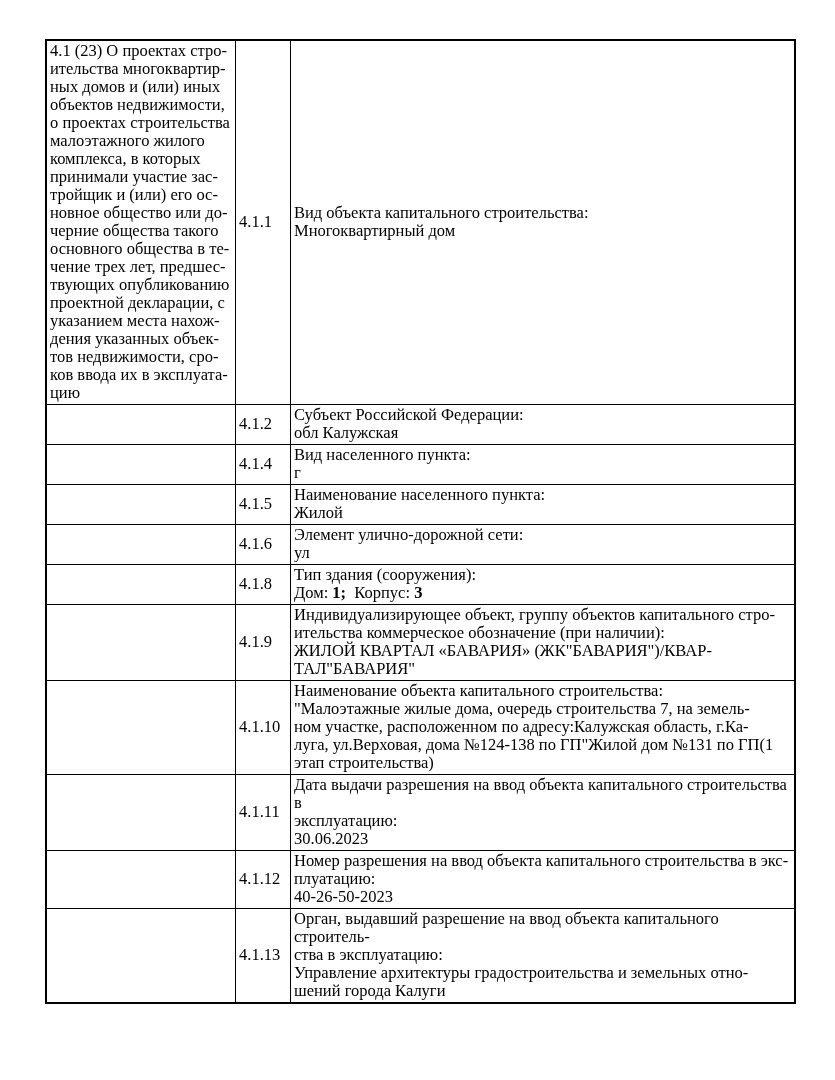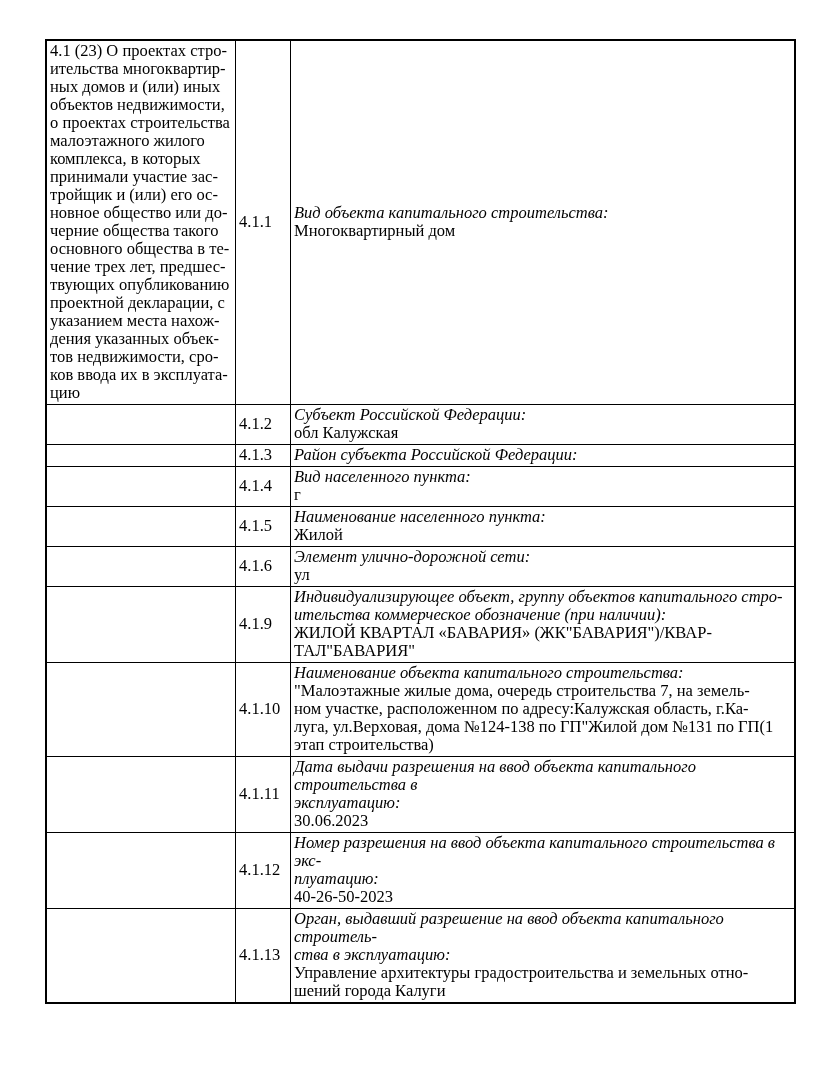--- a/index.html
+++ b/index.html
@@ -35,21 +35,21 @@
   table.decl-table td {
     border: 1px solid #000000;
     padding: 1px 3px 2px 3px;
     vertical-align: middle;
     overflow: hidden;
   }
   td.c-desc  { width: 182px; }
   td.c-num   { width: 48px; white-space: nowrap; padding-left: 5px; margin-left: 16px; }
   td.c-body  { width: 497px; }
   .desc-text { white-space: pre-line; }
-  .lbl       { white-space: pre-line; font-weight: normal; font-style: italic; }
+  .lbl       { white-space: pre-line; font-weight: normal; }
   .val       { white-space: pre-line; font-weight: normal; }
   .val-mixed { white-space: pre-wrap; font-weight: normal; }
   .val-mixed b { font-weight: bold; }
 </style>
 </head>
 <body>
 
 <div class="page">
   <table class="decl-table">
     <tbody>
@@ -85,47 +85,48 @@
         <tr>
           <td class="c-desc"></td>
           <td class="c-num">4.1.2</td>
           <td class="c-body">
             <div class="lbl">Субъект Российской Федерации:</div>
             <div class="val">обл Калужская</div>
           </td>
         </tr>
         <tr>
           <td class="c-desc"></td>
-          <td class="c-num">4.1.3</td>
-          <td class="c-body">
-            <div class="lbl">Район субъекта Российской Федерации:</div>
-          </td>
-        </tr>
-        <tr>
-          <td class="c-desc"></td>
           <td class="c-num">4.1.4</td>
           <td class="c-body">
             <div class="lbl">Вид населенного пункта:</div>
             <div class="val">г</div>
           </td>
         </tr>
         <tr>
           <td class="c-desc"></td>
           <td class="c-num">4.1.5</td>
           <td class="c-body">
             <div class="lbl">Наименование населенного пункта:</div>
             <div class="val">Жилой</div>
           </td>
         </tr>
         <tr>
           <td class="c-desc"></td>
           <td class="c-num">4.1.6</td>
           <td class="c-body">
             <div class="lbl">Элемент улично-дорожной сети:</div>
             <div class="val">ул</div>
+          </td>
+        </tr>
+        <tr>
+          <td class="c-desc"></td>
+          <td class="c-num">4.1.8</td>
+          <td class="c-body">
+            <div class="lbl">Тип здания (сооружения):</div>
+            <div class="val-mixed"><span>Дом: </span><b>1;</b><span>  Корпус: </span><b>3</b></div>
           </td>
         </tr>
         <tr>
           <td class="c-desc"></td>
           <td class="c-num">4.1.9</td>
           <td class="c-body">
             <div class="lbl">Индивидуализирующее объект, группу объектов капитального стро-
 ительства коммерческое обозначение (при наличии):</div>
             <div class="val">ЖИЛОЙ КВАРТАЛ «БАВАРИЯ» (ЖК"БАВАРИЯ")/КВАР-
 ТАЛ"БАВАРИЯ"</div>

